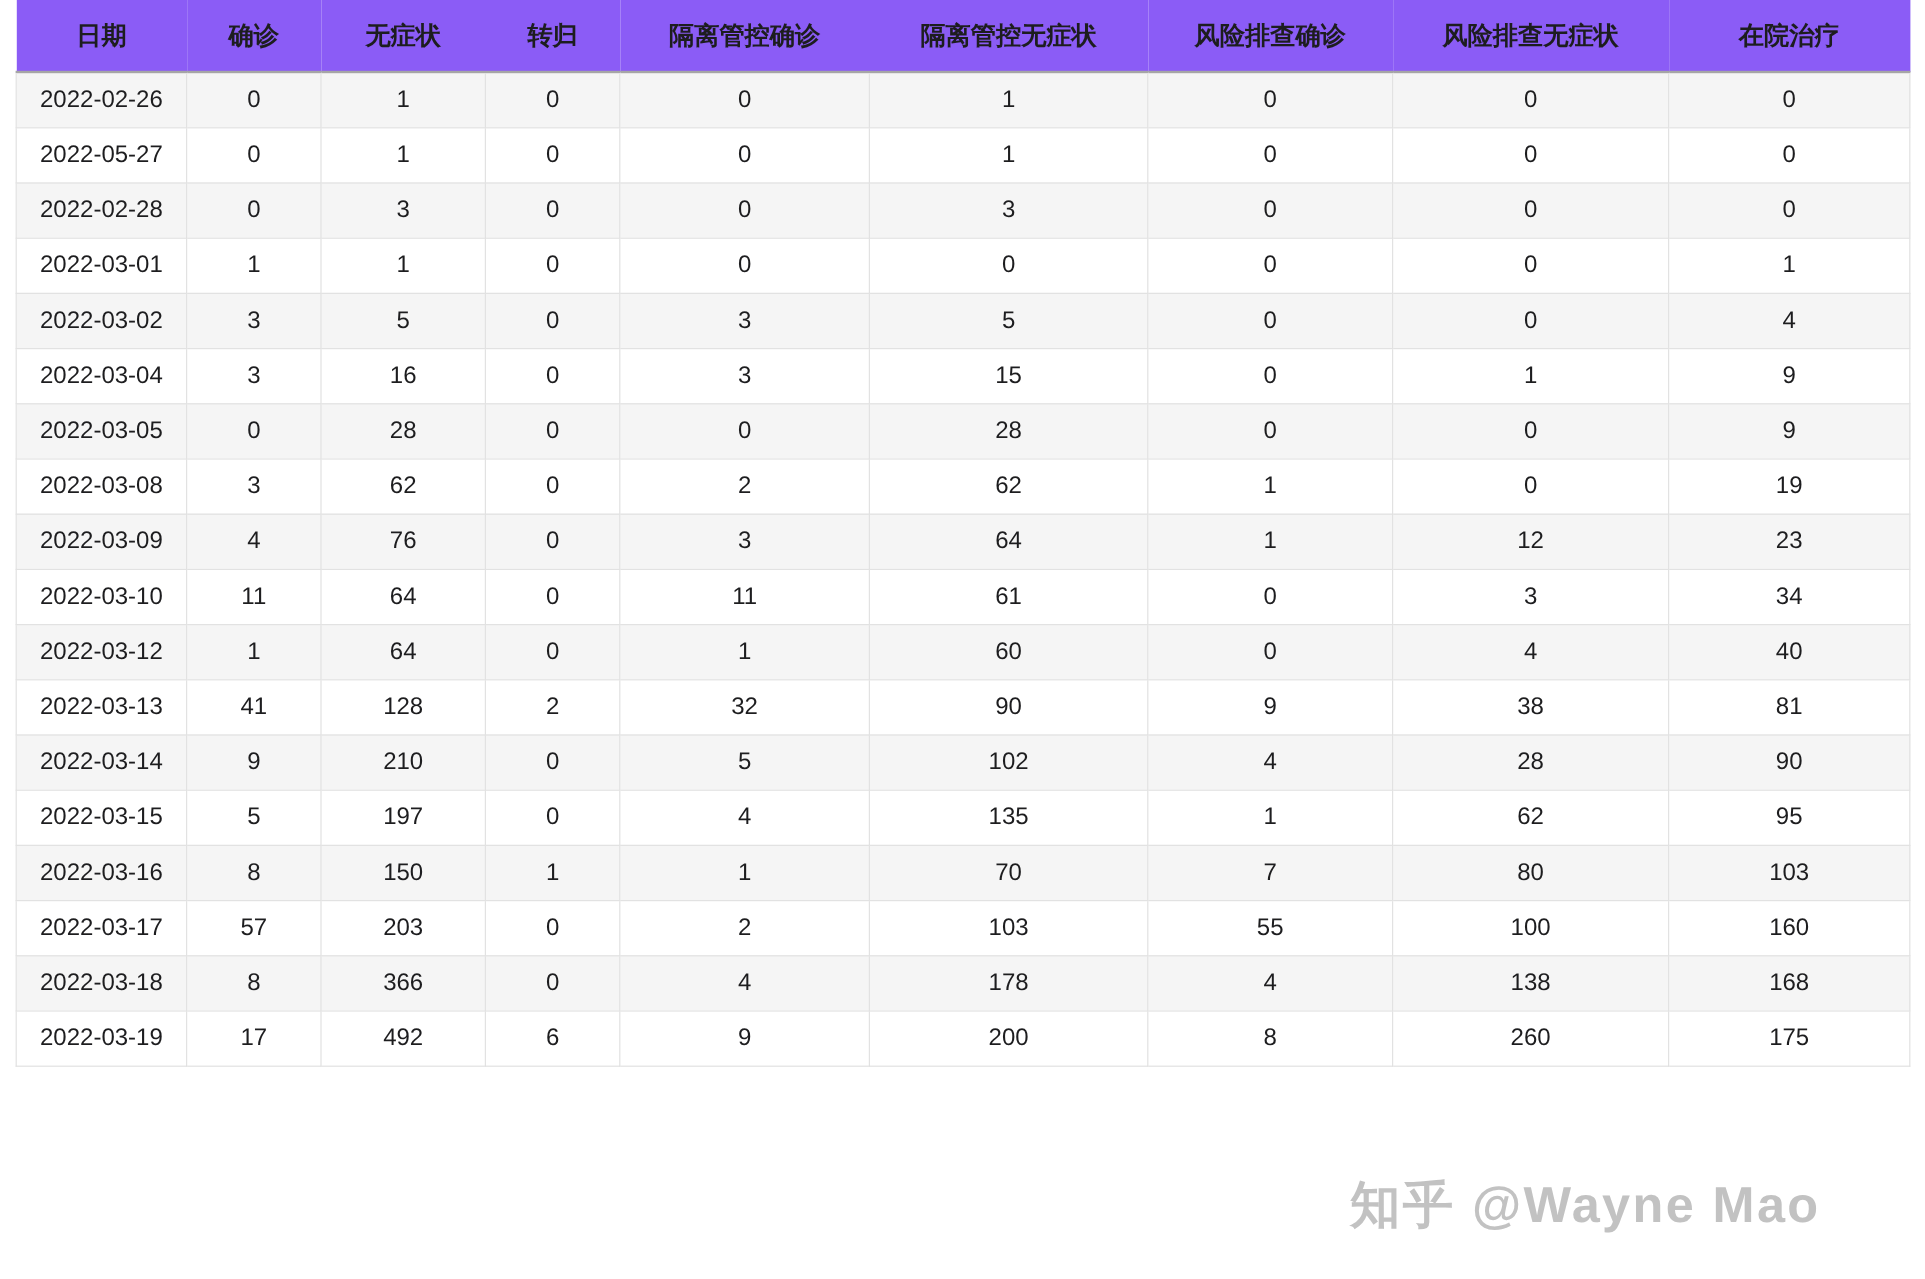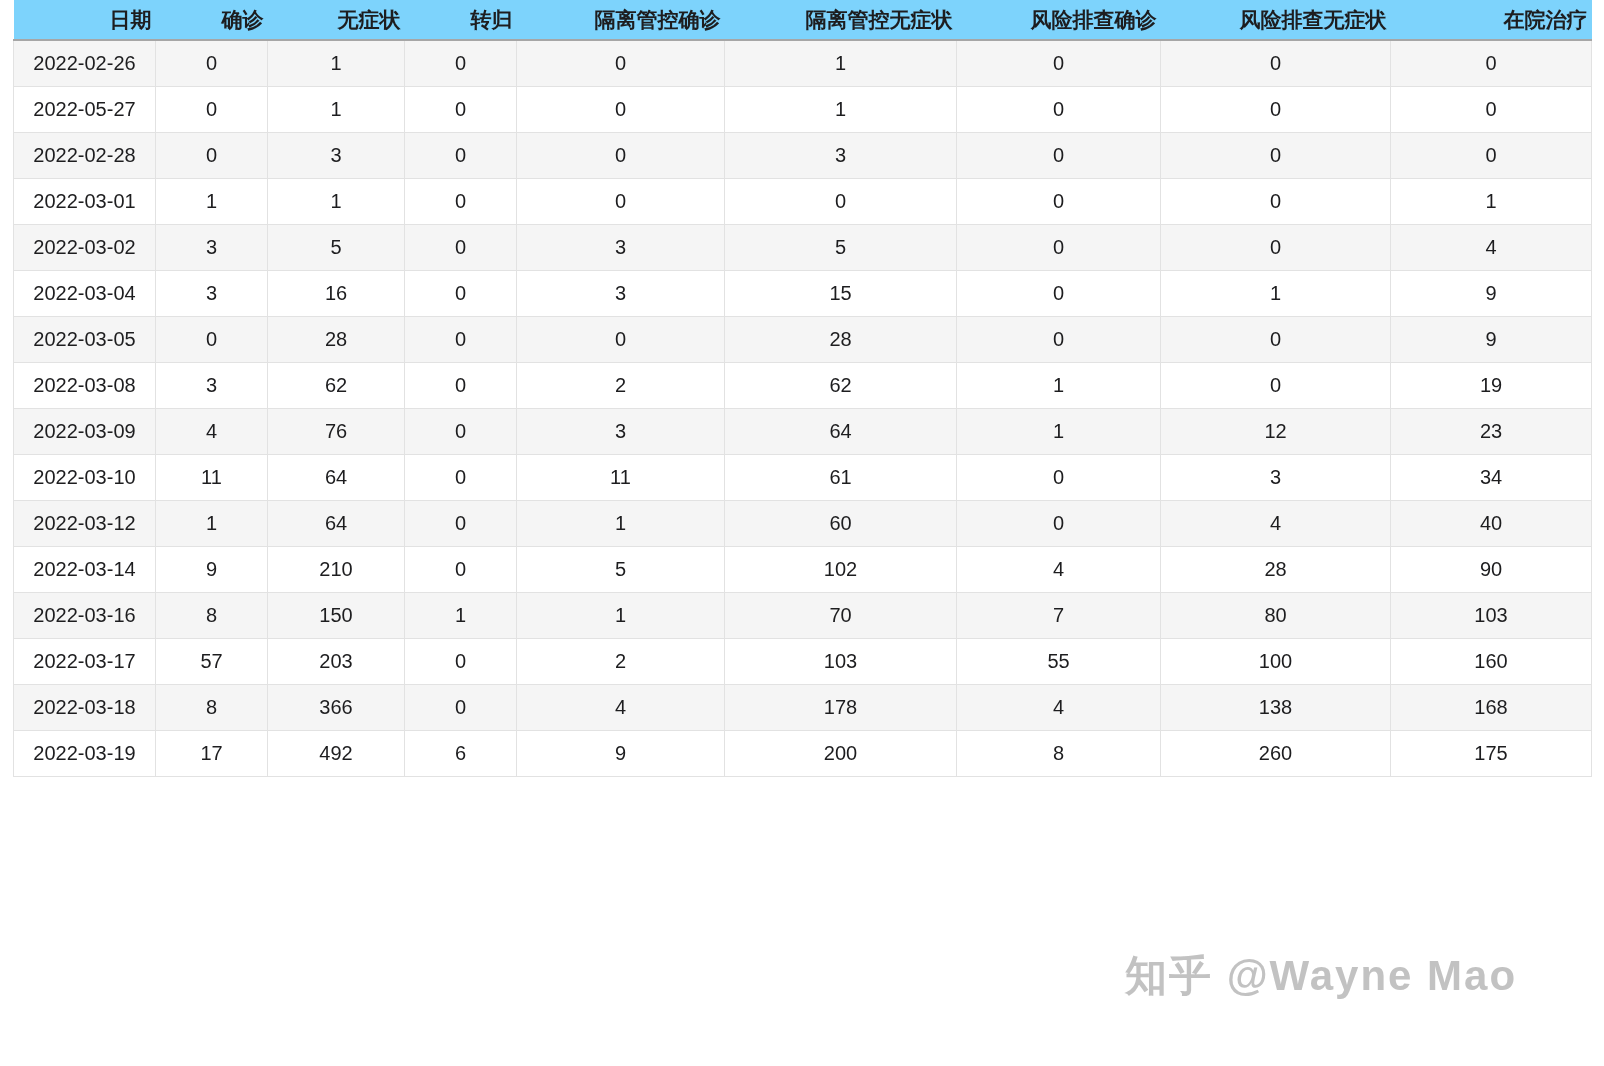--- a/index.html
+++ b/index.html
@@ -15,46 +15,46 @@
     background: #ffffff;
     overflow: hidden;
   }
   table.data-table {
     border-collapse: collapse;
     table-layout: fixed;
     margin-left: 13px;
     width: 1578px;
   }
   .data-table th {
-    height: 40px;
+    height: 60px;
     font-size: 21px;
     font-weight: bold;
-    text-align: right;
+    text-align: center;
     vertical-align: middle;
-    background: #7dd3fc;
+    background: #8b5cf6;
     border-bottom: 2px solid #a6a6a6;
     padding: 0 4px;
     white-space: nowrap;
   }
   .data-table td {
     height: 46px;
     font-size: 20px;
     font-weight: 400;
     text-align: center;
     vertical-align: middle;
     border: 1px solid #e2e2e2;
     padding: 0 4px;
     white-space: nowrap;
   }
   .data-table tbody tr:nth-child(odd)  { background: #f5f5f5; }
   .data-table tbody tr:nth-child(even) { background: #ffffff; }
   .watermark {
     position: absolute;
     left: 1125px;
-    top: 948px;
+    top: 976px;
     width: 470px;
     font-size: 42px;
     font-weight: bold;
     letter-spacing: 2px;
     color: rgba(174, 174, 174, 0.75);
     text-shadow: 1px 1px 0 rgba(255,255,255,0.9);
     white-space: nowrap;
     pointer-events: none;
   }
 </style>
@@ -204,29 +204,51 @@
           <td>1</td>
           <td>64</td>
           <td>0</td>
           <td>1</td>
           <td>60</td>
           <td>0</td>
           <td>4</td>
           <td>40</td>
         </tr>
         <tr>
+          <td>2022-03-13</td>
+          <td>41</td>
+          <td>128</td>
+          <td>2</td>
+          <td>32</td>
+          <td>90</td>
+          <td>9</td>
+          <td>38</td>
+          <td>81</td>
+        </tr>
+        <tr>
           <td>2022-03-14</td>
           <td>9</td>
           <td>210</td>
           <td>0</td>
           <td>5</td>
           <td>102</td>
           <td>4</td>
           <td>28</td>
           <td>90</td>
+        </tr>
+        <tr>
+          <td>2022-03-15</td>
+          <td>5</td>
+          <td>197</td>
+          <td>0</td>
+          <td>4</td>
+          <td>135</td>
+          <td>1</td>
+          <td>62</td>
+          <td>95</td>
         </tr>
         <tr>
           <td>2022-03-16</td>
           <td>8</td>
           <td>150</td>
           <td>1</td>
           <td>1</td>
           <td>70</td>
           <td>7</td>
           <td>80</td>

